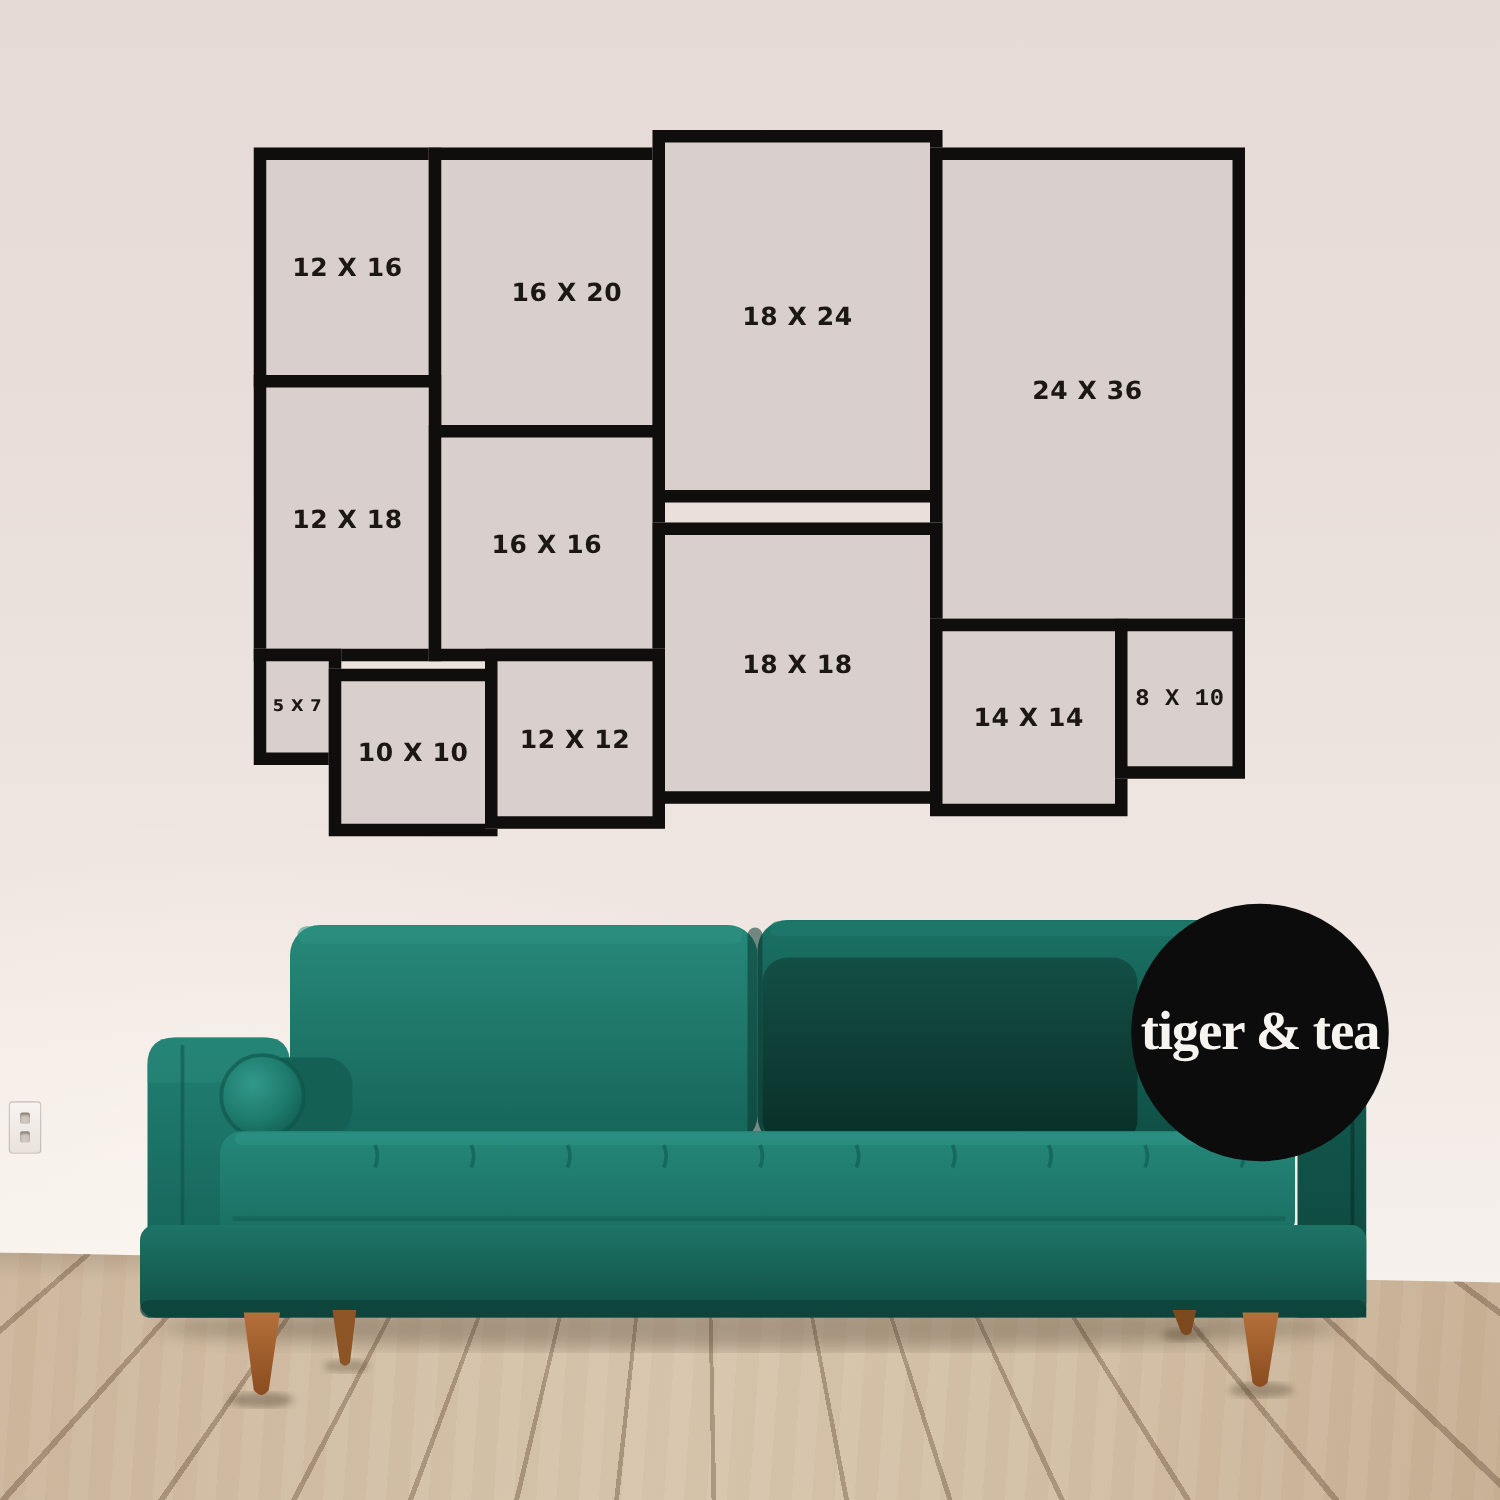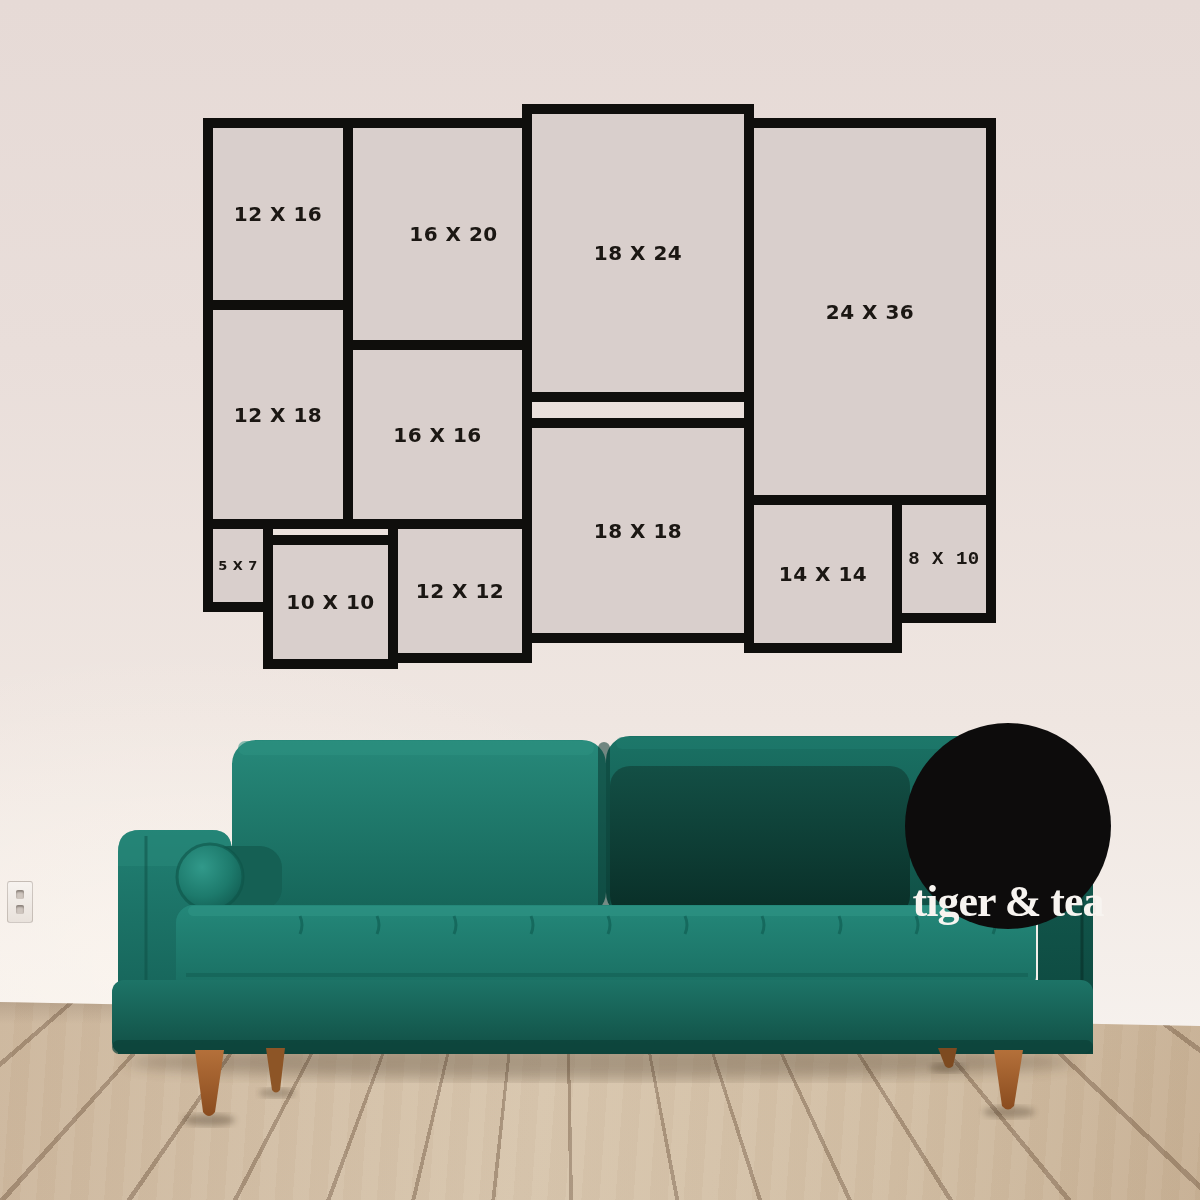--- a/index.html
+++ b/index.html
@@ -41,21 +41,21 @@
     display:flex;align-items:center;justify-content:center;}
   .size-box span{font-weight:700;font-size:20px;letter-spacing:.5px;
     color:var(--label-color,#1b1713);white-space:nowrap;}
 
   
   .sofa-svg{position:absolute;left:0;top:0;}
 
   
   .logo{position:absolute;left:905px;top:723px;width:206px;height:206px;
     border-radius:50%;background:var(--logo-bg,#0d0c0c);
-    display:flex;align-items:flex-end;justify-content:center;}
+    display:flex;align-items:center;justify-content:center;}
   .logo span{font-family:"Liberation Serif","DejaVu Serif",serif;
     font-weight:700;font-size:44px;letter-spacing:-1px;
     color:var(--logo-text,#f7f4f0);transform:translateY(-2px);}
 </style>
 </head>
 <body>
 
 <div class="stage">
 
   <div class="wall"></div>

